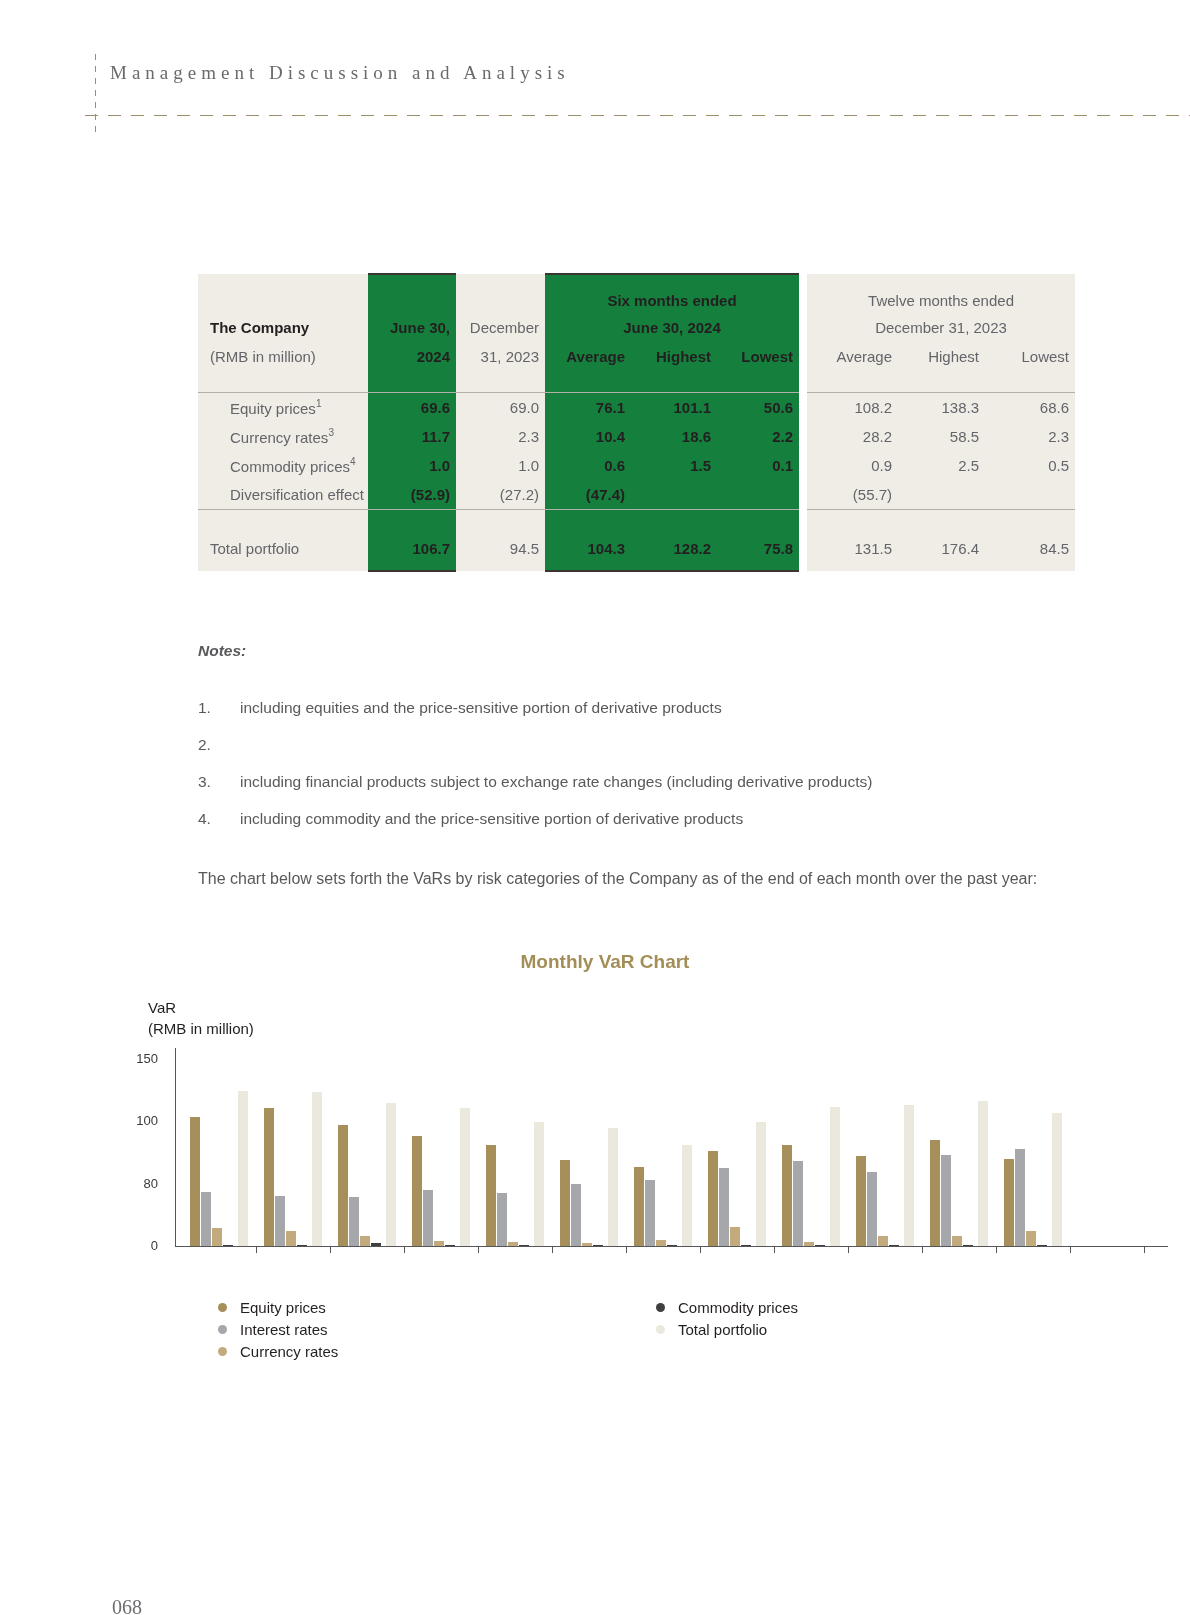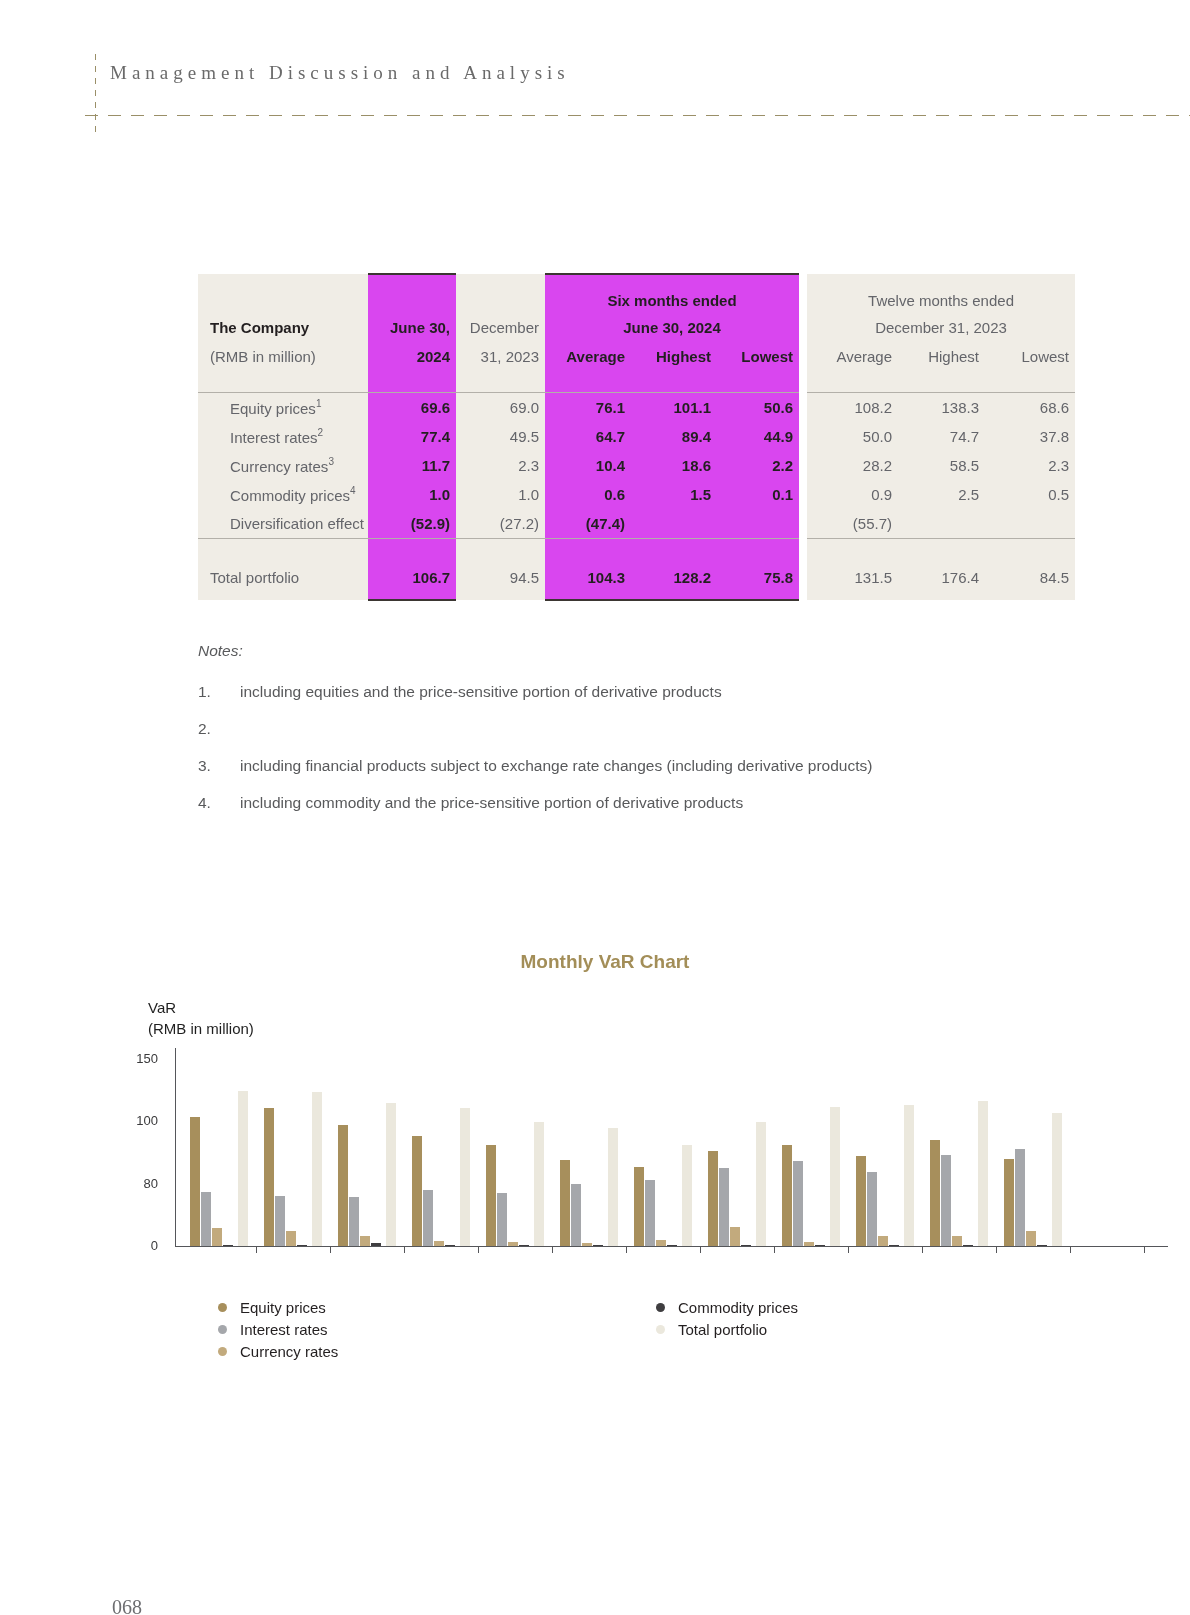--- a/index.html
+++ b/index.html
@@ -13,40 +13,40 @@
           background:repeating-linear-gradient(90deg,#9a8f68 0 13px,transparent 13px 23px);}
   .dash-v{position:absolute;left:95px;top:54px;width:1px;height:82px;
           background:repeating-linear-gradient(180deg,#9a8f68 0 6px,transparent 6px 12px);}
 
   
   .var-table{position:absolute;left:198px;top:273px;width:877px;border-collapse:collapse;
              table-layout:fixed;font-size:15px;}
   .var-table td{padding:0 6px 0 0;text-align:right;vertical-align:middle;overflow:hidden;white-space:nowrap;}
   td.lab{text-align:left;padding-left:12px;padding-right:0;}
   .bg-b{background:#f0ede6;}
-  .bg-w{background:#d946ef;}
+  .bg-w{background:#15803d;}
   .bold{font-weight:bold;color:#231f20;}
   .gray{color:#64656a;font-weight:normal;}
   .ctr{text-align:center !important;padding-right:0 !important;}
   .bt{border-top:2px solid #3b3632;}
   .bb{border-bottom:2px solid #3b3632;}
   .thin-b{border-bottom:1px solid #b3b0a9;}
   .gut{border-left:8px solid #ffffff;}
   tr.hA td{height:34px;vertical-align:bottom;padding-bottom:3px;}
   tr.hB td{height:30px;}
   tr.hC td{height:44px;vertical-align:top;padding-top:6px;}
   tr.firstrow td{height:44px;}
   tr.drow td{height:29px;padding-left:32px;}
   tr.spacer td{height:16px;}
   tr.trow td{height:44px;}
   sup{font-size:10px;position:relative;top:-1px;}
 
   
   .notes{position:absolute;left:198px;top:642px;width:780px;color:#58595b;font-size:15.5px;}
-  .notes-heading{font-style:italic;margin-bottom:24px;}
+  .notes-heading{font-style:italic;margin-bottom:40px;font-weight:bold;}
   .note-item{display:flex;margin-bottom:21px;line-height:16px;}
   .note-num{width:42px;flex:none;}
 
   
   .para{position:absolute;left:198px;top:860px;width:884px;font-size:16px;line-height:37px;color:#58595b;}
 
   
   .chart-title{position:absolute;left:0;top:951px;width:1210px;text-align:center;
                font-size:19px;font-weight:bold;color:#a38e58;}
   .y-name{position:absolute;left:148px;top:999px;font-size:15px;color:#1f1f1f;}
@@ -129,31 +129,20 @@
           <td class="bg-w bold">69.6</td>
           <td class="bg-b gray">69.0</td>
           <td class="bg-w bold">76.1</td>
           <td class="bg-w bold">101.1</td>
           <td class="bg-w bold">50.6</td>
           <td class="bg-b gray gut">108.2</td>
           <td class="bg-b gray">138.3</td>
           <td class="bg-b gray">68.6</td>
         </tr>
         <tr class="drow">
-          <td class="lab bg-b gray"><span>Interest rates</span><sup>2</sup></td>
-          <td class="bg-w bold">77.4</td>
-          <td class="bg-b gray">49.5</td>
-          <td class="bg-w bold">64.7</td>
-          <td class="bg-w bold">89.4</td>
-          <td class="bg-w bold">44.9</td>
-          <td class="bg-b gray gut">50.0</td>
-          <td class="bg-b gray">74.7</td>
-          <td class="bg-b gray">37.8</td>
-        </tr>
-        <tr class="drow">
           <td class="lab bg-b gray"><span>Currency rates</span><sup>3</sup></td>
           <td class="bg-w bold">11.7</td>
           <td class="bg-b gray">2.3</td>
           <td class="bg-w bold">10.4</td>
           <td class="bg-w bold">18.6</td>
           <td class="bg-w bold">2.2</td>
           <td class="bg-b gray gut">28.2</td>
           <td class="bg-b gray">58.5</td>
           <td class="bg-b gray">2.3</td>
         </tr>
@@ -216,20 +205,21 @@
     <div class="note-item">
       <span class="note-num">3.</span>
       <span>including financial products subject to exchange rate changes (including derivative products)</span>
     </div>
     <div class="note-item">
       <span class="note-num">4.</span>
       <span>including commodity and the price-sensitive portion of derivative products</span>
     </div>
   </div>
 
+  <div class="para">The chart below sets forth the VaRs by risk categories of the Company as of the end of each month over the past year:</div>
 
   <div class="chart-title">Monthly VaR Chart</div>
   <div class="y-name">VaR</div>
   <div class="y-unit">(RMB in million)</div>
 
   <div class="y-axis"></div>
   <div class="x-axis"></div>
   <div class="y-tick-labels" id="y-tick-labels">
       <div class="y-tick-label" style="top: 190px;">0</div>
       <div class="y-tick-label" style="top: 127.5px;">80</div>

